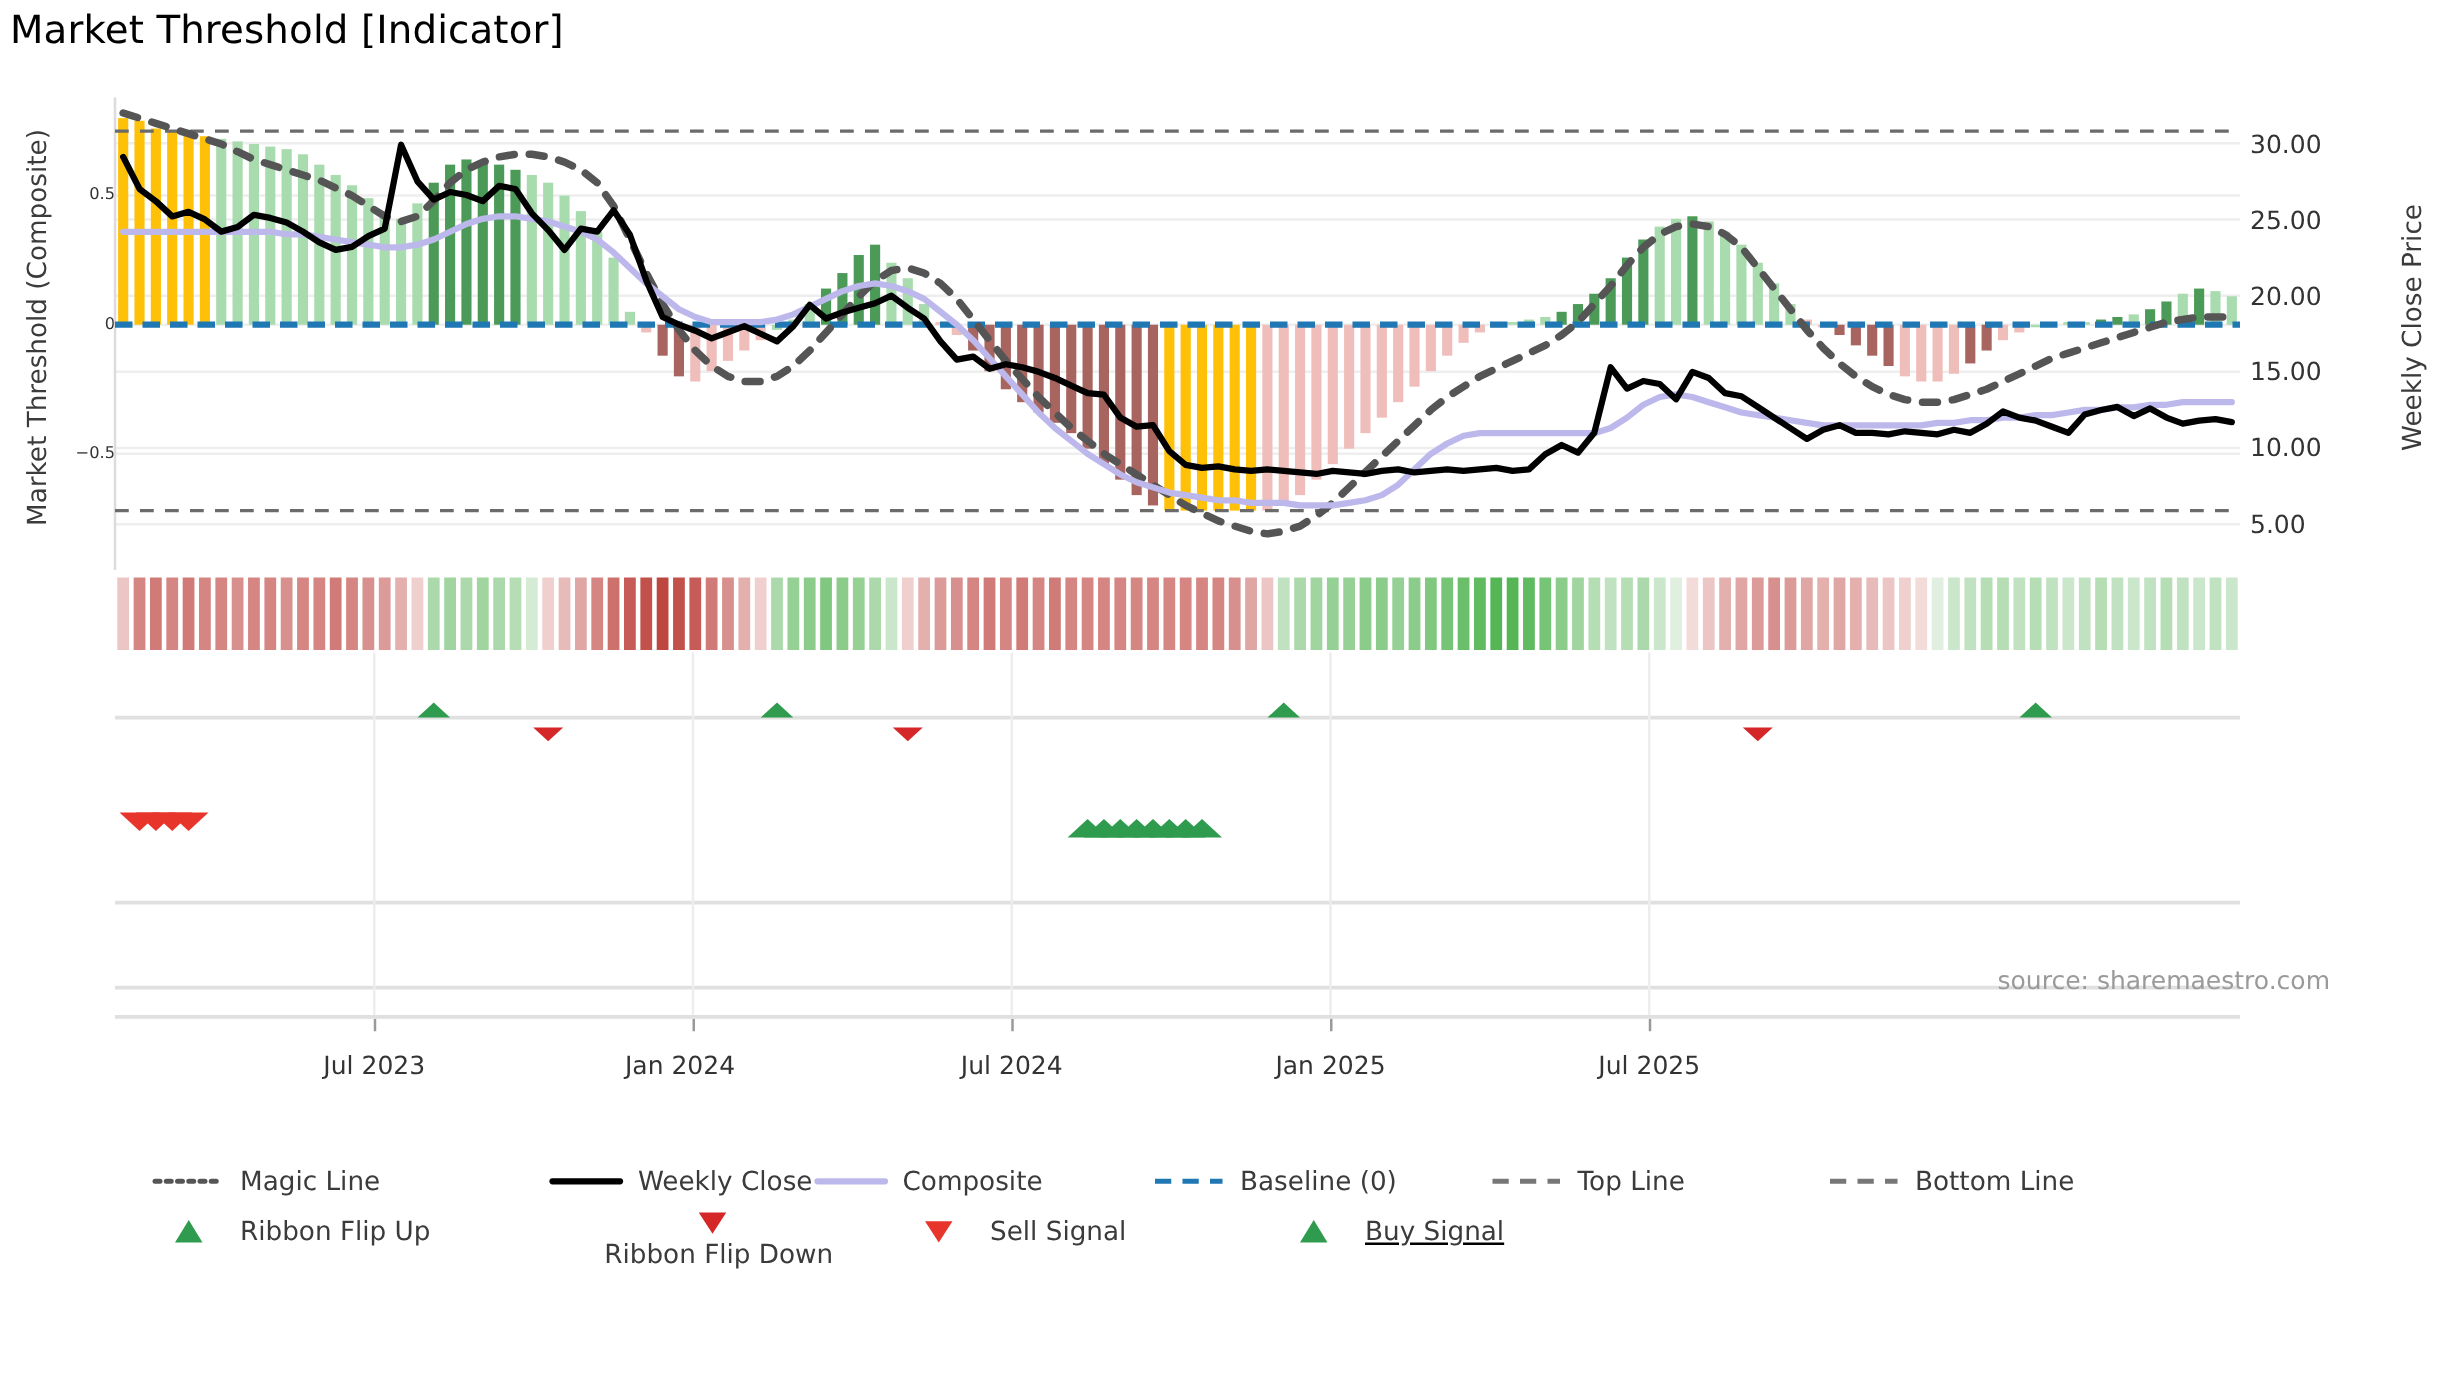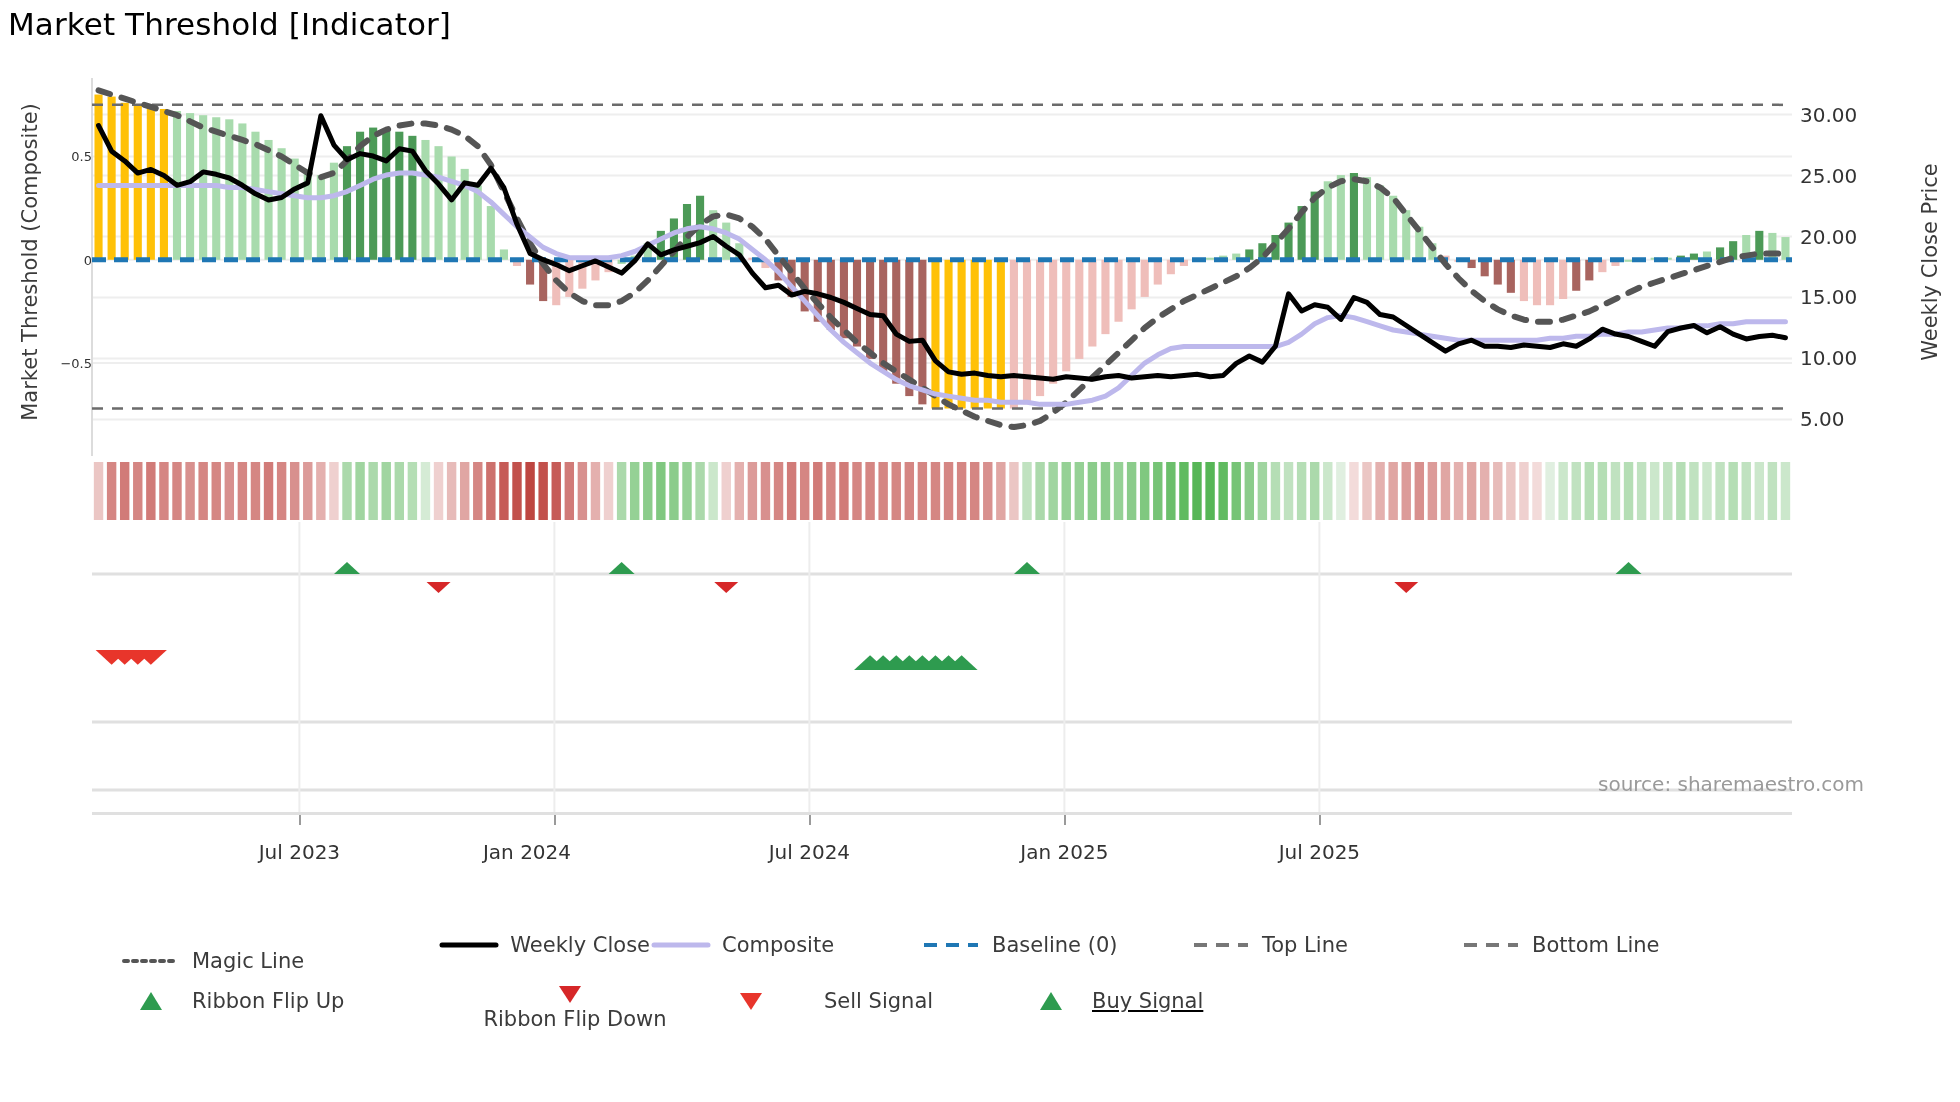--- a/index.html
+++ b/index.html
@@ -148,21 +148,21 @@
       <div class="tick-right" style="top: 114.581px;">30.00</div>
       <div class="tick-right" style="top: 175.548px;">25.00</div>
       <div class="tick-right" style="top: 236.516px;">20.00</div>
       <div class="tick-right" style="top: 297.484px;">15.00</div>
       <div class="tick-right" style="top: 358.452px;">10.00</div>
       <div class="tick-right" style="top: 419.419px;">5.00</div>
     </div>
   <div id="x-ticks">
       <div class="tick-x" style="left: 299.4px;">Jul 2023</div>
       <div style="position: absolute; width: 2px; height: 10px; background: rgb(154, 154, 154); left: 299.4px; top: 815px;"></div>
-      <div class="tick-x" style="left: 527px;">Jan 2024</div>
+      <div class="tick-x" style="left: 544px;">Jan 2024</div>
       <div style="position: absolute; width: 2px; height: 10px; background: rgb(154, 154, 154); left: 554.4px; top: 815px;"></div>
       <div class="tick-x" style="left: 809.4px;">Jul 2024</div>
       <div style="position: absolute; width: 2px; height: 10px; background: rgb(154, 154, 154); left: 809.4px; top: 815px;"></div>
       <div class="tick-x" style="left: 1064.4px;">Jan 2025</div>
       <div style="position: absolute; width: 2px; height: 10px; background: rgb(154, 154, 154); left: 1064.4px; top: 815px;"></div>
       <div class="tick-x" style="left: 1319.4px;">Jul 2025</div>
       <div style="position: absolute; width: 2px; height: 10px; background: rgb(154, 154, 154); left: 1319.4px; top: 815px;"></div>
     </div>
 
   <svg id="main-plot" viewBox="0 0 1700 378" preserveAspectRatio="none">
@@ -473,21 +473,21 @@
       <polygon points="817.3076923076923,133.28 801.3076923076923,148 833.3076923076923,148" fill="#2E9B4F"></polygon>
       <polygon points="830.3846153846154,133.28 814.3846153846154,148 846.3846153846154,148" fill="#2E9B4F"></polygon>
       <polygon points="843.4615384615385,133.28 827.4615384615385,148 859.4615384615385,148" fill="#2E9B4F"></polygon>
       <polygon points="856.5384615384615,133.28 840.5384615384615,148 872.5384615384615,148" fill="#2E9B4F"></polygon>
       <polygon points="869.6153846153846,133.28 853.6153846153846,148 885.6153846153846,148" fill="#2E9B4F"></polygon>
     </svg>
 
   <div class="source-note">source: sharemaestro.com</div>
 
   <div id="legend">
-      <div class="legend-item" style="width: 260px; margin-top: 16px;">
+      <div class="legend-item" style="width: 260px;">
         <span class="legend-glyph">
           <svg width="62" height="26" viewBox="0 0 62 26">
             <line x1="4" y1="13" x2="58" y2="13" stroke="#555555" stroke-width="4" stroke-dasharray="4 5" stroke-linecap="round"></line>
           </svg>
         </span>
         <span class="legend-label">Magic Line</span>
       </div>
       <div class="legend-item" style="width: 270px; justify-content: flex-end;">
         <span class="legend-glyph">
           <svg width="62" height="26" viewBox="0 0 62 26">
@@ -537,21 +537,21 @@
         <span class="legend-label">Ribbon Flip Up</span>
       </div>
       <div class="legend-item" style="width: 300px; flex-direction: column;">
         <span class="legend-glyph">
           <svg width="62" height="26" viewBox="0 0 62 26">
             <polygon points="20,5 42,5 31,22" fill="#D62728"></polygon>
           </svg>
         </span>
         <span class="legend-label">Ribbon Flip Down</span>
       </div>
-      <div class="legend-item" style="width: 300px; gap: 32px;">
+      <div class="legend-item" style="width: 300px;">
         <span class="legend-glyph">
           <svg width="62" height="26" viewBox="0 0 62 26">
             <polygon points="20,5 42,5 31,22" fill="#E8352B"></polygon>
           </svg>
         </span>
         <span class="legend-label">Sell Signal</span>
       </div>
       <div class="legend-item" style="width: 300px; text-decoration: underline;">
         <span class="legend-glyph">
           <svg width="62" height="26" viewBox="0 0 62 26">

